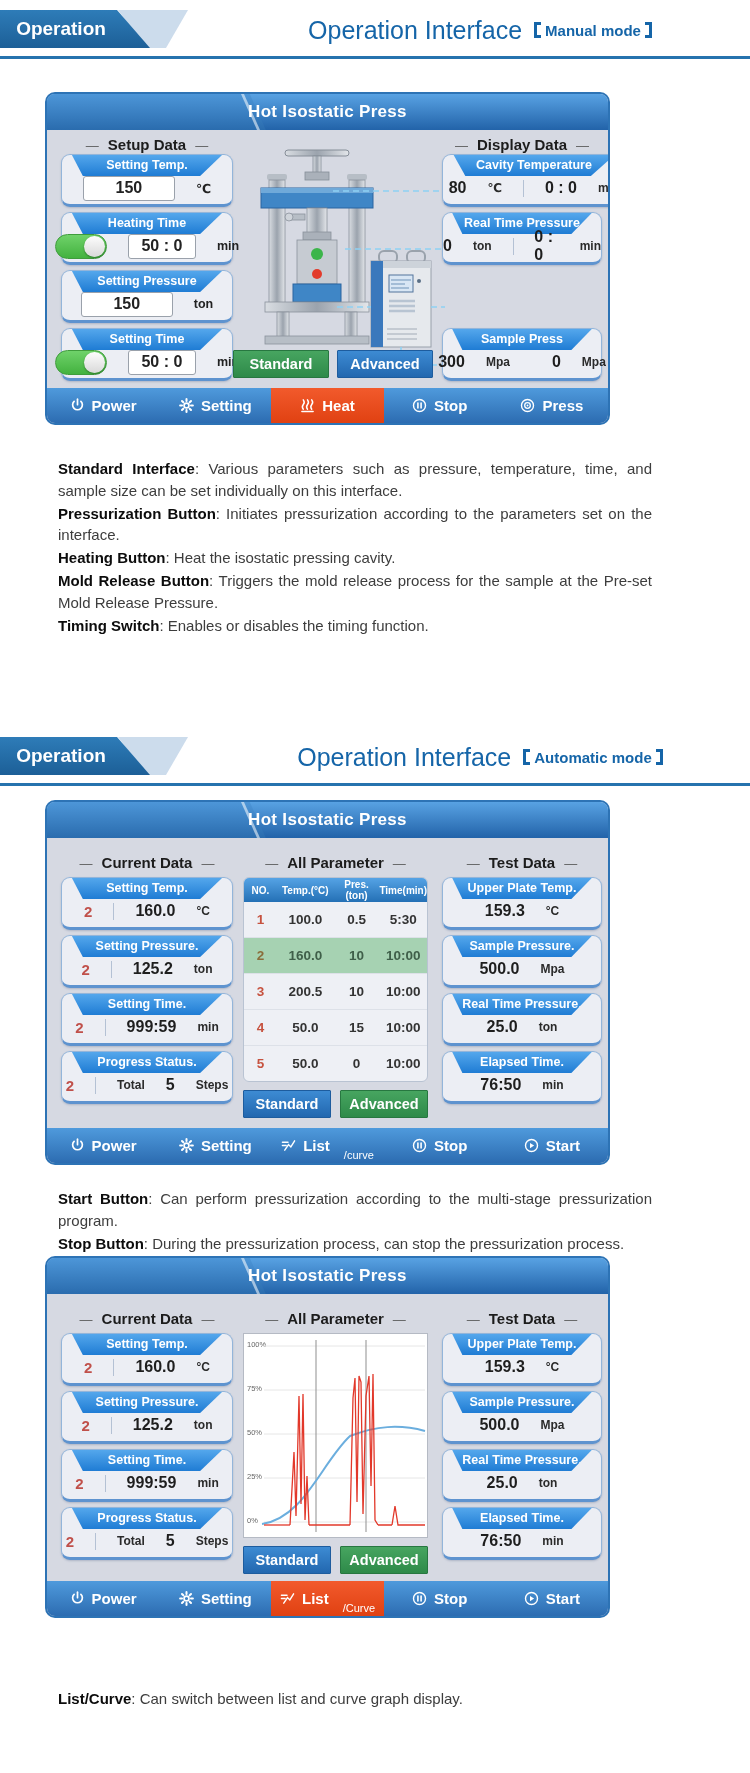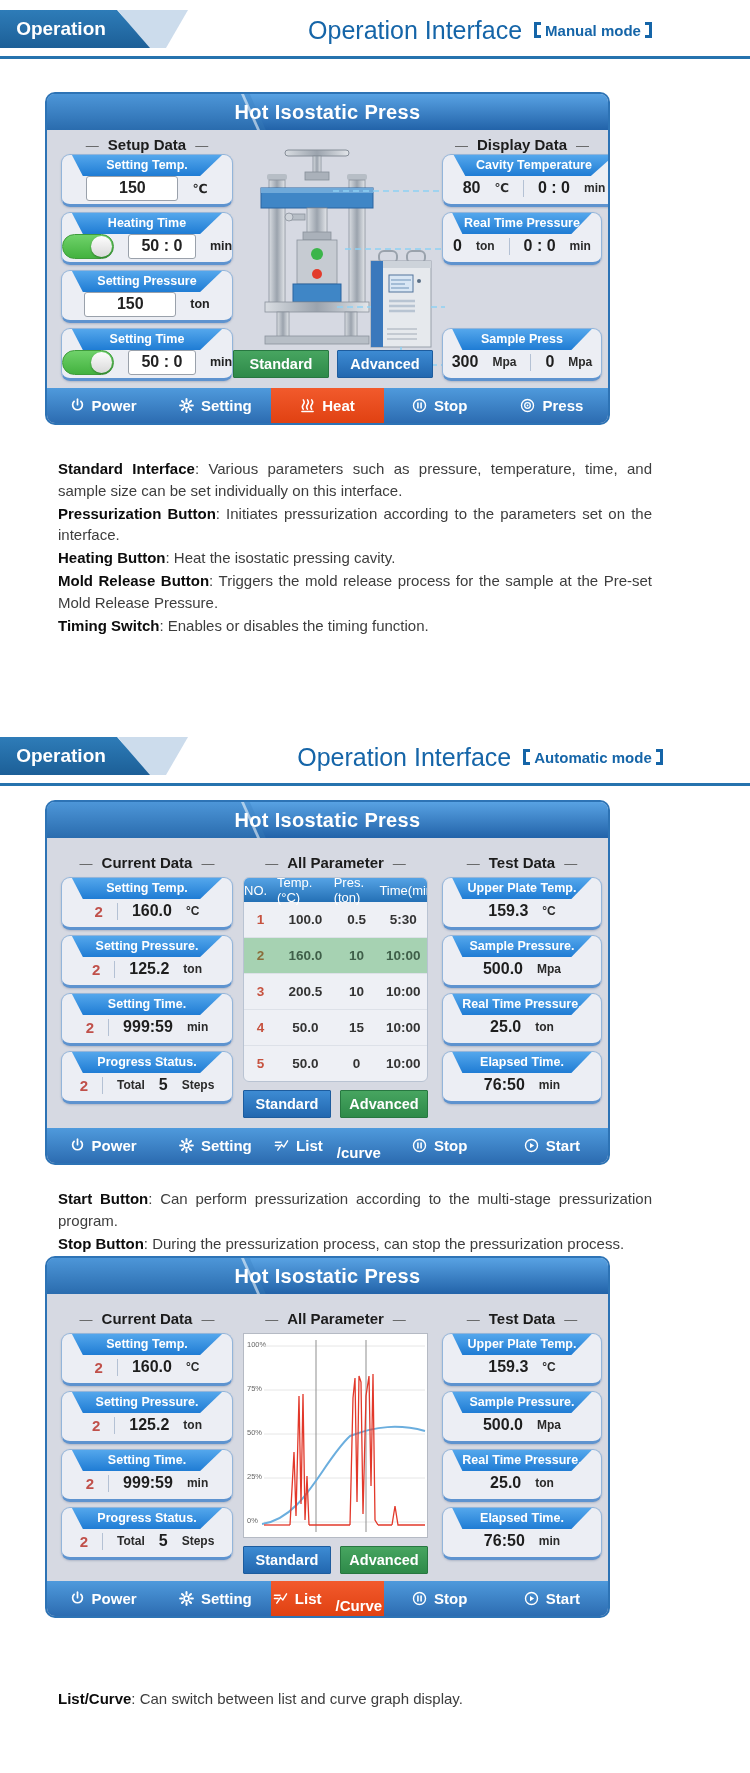--- a/index.html
+++ b/index.html
@@ -17,29 +17,29 @@
 .bk{display:inline-block;width:7px;height:16px;border:3.5px solid #1565a8}
 .bkl{border-right:0;margin-right:4px}
 .bkr{border-left:0;margin-left:4px}
 .sec-line{position:absolute;left:0;top:46px;width:750px;height:3px;background:#2673ae}
 
 
 .panel{position:absolute;left:45px;width:565px;background:#d6d9e2;border:2px solid #2d73b5;border-radius:10px;overflow:hidden}
 .pbar{position:absolute;left:0;top:0;right:0;height:36px;background:linear-gradient(180deg,#58a2e3,#2263a9)}
 .pbar::before{content:"";position:absolute;left:0;top:0;bottom:0;width:39%;background:linear-gradient(180deg,#4d96d8,#2a6cae);clip-path:polygon(0 0,calc(100% - 16px) 0,100% 100%,0 100%)}
 .pbar::after{content:"";position:absolute;left:calc(39% - 17px);top:0;width:3px;height:100%;background:rgba(255,255,255,.55);transform:skewX(24deg)}
-.ptitle{position:absolute;left:0;right:0;top:0;height:36px;line-height:36px;text-align:center;color:#fff;font-size:20px;font-weight:bold;letter-spacing:.3px}
+.ptitle{position:absolute;left:0;right:0;top:0;height:36px;line-height:36px;text-align:center;color:#fff;font-size:17px;font-weight:bold;letter-spacing:.3px}
 .ch{position:absolute;font-size:15px;font-weight:bold;color:#1c1c1c;text-align:center}
 .ch::before,.ch::after{content:"—";color:#5a5a5a;font-weight:normal;margin:0 9px;font-size:13px}
 
 
 .card{position:absolute;height:53px;background:#eceef4;border:1px solid #93b5da;border-bottom:3px solid #5e93cf;border-radius:9px;box-shadow:0 1px 2px rgba(60,80,120,.25)}
 .tab{position:absolute;left:4%;top:0;width:92%;height:21px;background:linear-gradient(180deg,#54a7ec,#1f7cd4);clip-path:polygon(2% 0,98% 0,84% 100%,9% 100%)}
 .tab-t{display:block;width:100%;text-align:center;line-height:20px;color:#fff;font-size:12.5px;font-weight:bold}
-.crow{position:absolute;left:0;right:0;bottom:2px;height:28px;display:flex;align-items:center;justify-content:center;gap:14px;padding:0 0}
+.crow{position:absolute;left:0;right:0;bottom:2px;height:28px;display:flex;align-items:center;justify-content:center;gap:21px;padding:0 0}
 .vbox{width:92px;height:25px;background:#fff;border:1px solid #9aa1ab;border-radius:3px;text-align:center;font-size:16px;font-weight:bold;color:#222;font-family:inherit}
 .vbox.sm{width:68px}
 .unit{font-size:12.5px;font-weight:bold;color:#222}
 .toggle{position:relative;width:52px;height:25px;border-radius:13px;background:linear-gradient(180deg,#6fd26a,#43b23f);border:1px solid #3f9c3c;flex:0 0 auto}
 .knob{position:absolute;right:1px;top:1px;width:21px;height:21px;border-radius:50%;background:linear-gradient(180deg,#fdfdfd,#d9d9d9);box-shadow:0 1px 2px rgba(0,0,0,.35)}
 .dval{font-size:16px;font-weight:bold;color:#1e1e1e}
 .dunit{font-size:12px;font-weight:bold;color:#2a2a2a}
 .sep{width:1px;height:17px;background:#b4c1d4}
 .idx{font-size:15px;font-weight:bold;color:#c0504a}
 .small-t{font-size:12px;font-weight:bold;color:#2a2a2a}
@@ -47,26 +47,26 @@
 
 .btn{position:absolute;height:28px;border-radius:1px;color:#fff;font-size:14.5px;font-weight:bold;display:flex;align-items:center;justify-content:center;cursor:pointer}
 .btn-green{background:linear-gradient(180deg,#47a560,#2e8a49);border:1px solid #277740}
 .btn-blue{background:linear-gradient(180deg,#3d8bd3,#2267af);border:1px solid #1d5c9e}
 
 
 .pnav{position:absolute;left:0;right:0;bottom:0;height:35px;background:linear-gradient(180deg,#4f9adc,#2c6cb1);display:flex}
 .nitem{flex:1;display:flex;align-items:center;justify-content:center;color:#fff;font-size:15px;font-weight:bold;cursor:pointer}
 .nitem.active{background:linear-gradient(180deg,#f25a2c,#e04112)}
 .nico{width:15px;height:15px;margin-right:7px;flex:0 0 auto}
-.sub{font-size:15px;font-weight:bold;margin-left:14px;align-self:flex-end;padding-bottom:2px}
+.sub{font-size:11px;font-weight:normal;margin-left:14px;align-self:flex-end;padding-bottom:2px}
 
 
 .tbl{position:absolute;left:196px;top:75px;width:185px;height:205px;background:#eef0f5;border-radius:6px;overflow:hidden;border:1px solid #b9c3d2}
 .thead{display:flex;height:24px;background:linear-gradient(180deg,#55a3e5,#2470b5);align-items:center}
-.thead span{color:#fff;font-size:13px;font-weight:normal;text-align:left}
+.thead span{color:#fff;font-size:10px;font-weight:bold;text-align:center}
 .trow{display:flex;height:36px;align-items:center;border-bottom:1px solid #dde1e8}
 .trow span{font-size:13.5px;font-weight:bold;color:#333;text-align:center}
 .trow .no{color:#c6523f}
 .trow.hl{background:#a6d2b2}
 .trow.hl span{color:#3f5f49}
 .trow.hl .no{color:#8a6d3b}
 .c0{width:18%}.c1{width:31%}.c2{width:25%}.c3{width:26%}
 
 
 .graph{position:absolute;left:196px;top:75px;width:185px;height:205px;background:#fff;border:1px solid #b5bac4}

